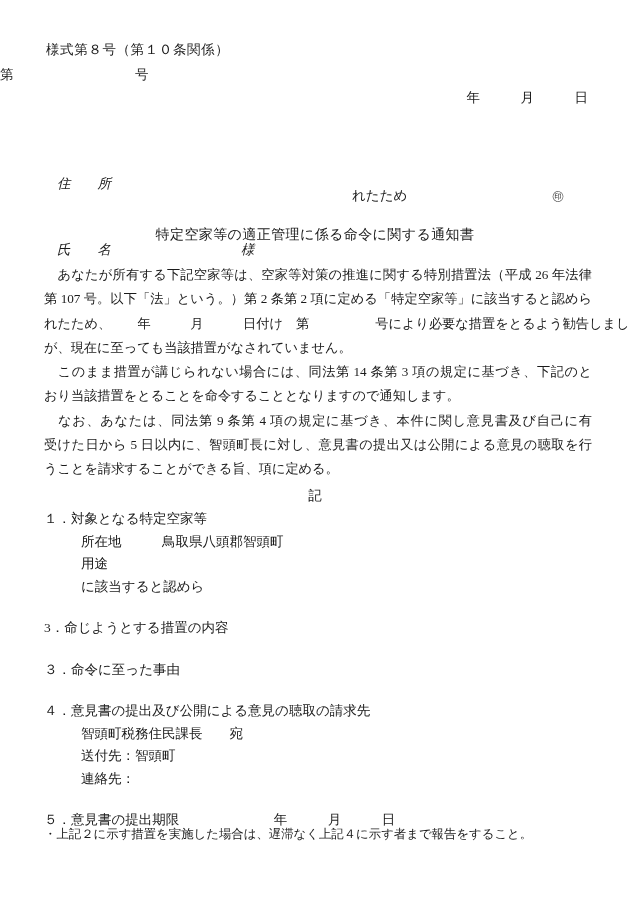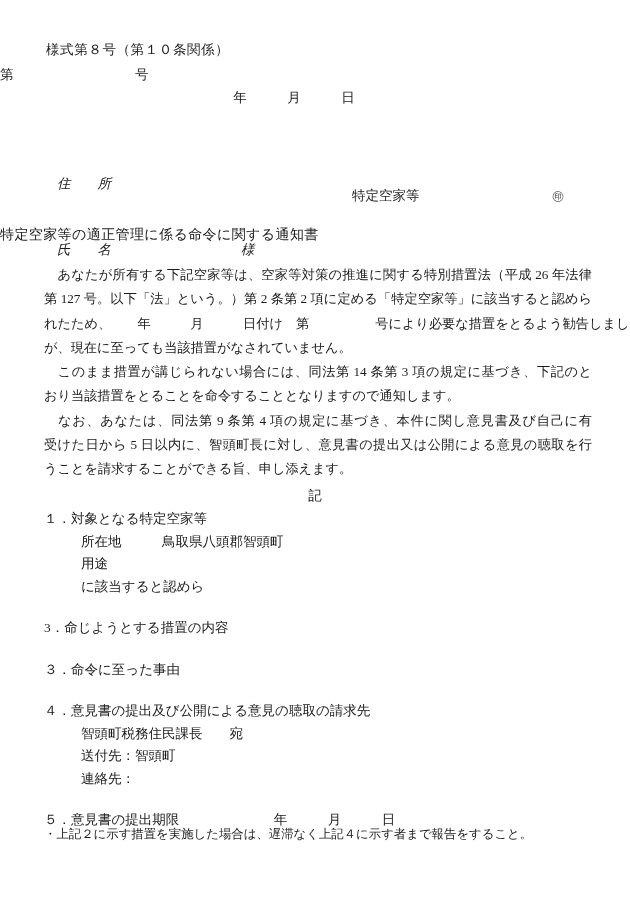--- a/index.html
+++ b/index.html
@@ -38,21 +38,21 @@
     top: 66px;
     width: 588px;
     font-size: 13.5px;
     white-space: pre;
   }
   .doc-date {
     position: absolute;
     left: 0;
     top: 89px;
     width: 588px;
-    text-align: center;
+    text-align: right;
     font-size: 13.5px;
     white-space: pre;
   }
 
   .addressee {
     position: absolute;
     left: 57px;
     top: 129px;
     font-size: 13.5px;
     line-height: 22px;
@@ -79,20 +79,21 @@
     left: 552px;
     top: 188px;
     font-size: 12px;
   }
 
   .doc-title {
     position: absolute;
     left: 0;
     top: 226px;
     width: 630px;
+    text-align: center;
     font-size: 14px;
     letter-spacing: 0.4px;
     white-space: pre;
   }
 
   
   .body-block {
     position: absolute;
     left: 44px;
     top: 263px;
@@ -158,35 +159,35 @@
   <div class="form-no">様式第８号（第１０条関係）</div>
 
   <div class="doc-number">第　　　　　　　　　号</div>
   <div class="doc-date">年　　　月　　　日</div>
 
   <div class="addressee">
     <div class="line">住　　所</div>
     <div class="line"><span>氏　　名</span><span class="honorific">様</span></div>
   </div>
 
-  <div class="issuer">特定空家等</div>
+  <div class="issuer">れたため</div>
   <div class="seal">㊞</div>
 
   <div class="doc-title">特定空家等の適正管理に係る命令に関する通知書</div>
 
   <div class="body-block">
     <span class="ln stretch">　あなたが所有する下記空家等は、空家等対策の推進に関する特別措置法（平成 26 年法律</span>
-    <span class="ln stretch">第 127 号。以下「法」という。）第 2 条第 2 項に定める「特定空家等」に該当すると認めら</span>
+    <span class="ln stretch">第 107 号。以下「法」という。）第 2 条第 2 項に定める「特定空家等」に該当すると認めら</span>
     <span class="ln">れたため、　　年　　　月　　　日付け　第　　　　　号により必要な措置をとるよう勧告しました</span>
     <span class="ln">が、現在に至っても当該措置がなされていません。</span>
     <span class="ln stretch">　このまま措置が講じられない場合には、同法第 14 条第 3 項の規定に基づき、下記のと</span>
     <span class="ln">おり当該措置をとることを命令することとなりますので通知します。</span>
     <span class="ln stretch">　なお、あなたは、同法第 9 条第 4 項の規定に基づき、本件に関し意見書及び自己に有</span>
     <span class="ln stretch">受けた日から 5 日以内に、智頭町長に対し、意見書の提出又は公開による意見の聴取を行</span>
-    <span class="ln">うことを請求することができる旨、申し添えます。</span>
+    <span class="ln">うことを請求することができる旨、項に定める。</span>
   </div>
 
   <div class="ki">記</div>
 
   <div class="items">
 
     <div class="item">
       <div class="item-head">１．対象となる特定空家等</div>
       <div class="item-sub">所在地　　　鳥取県八頭郡智頭町</div>
       <div class="item-sub">用途</div>

